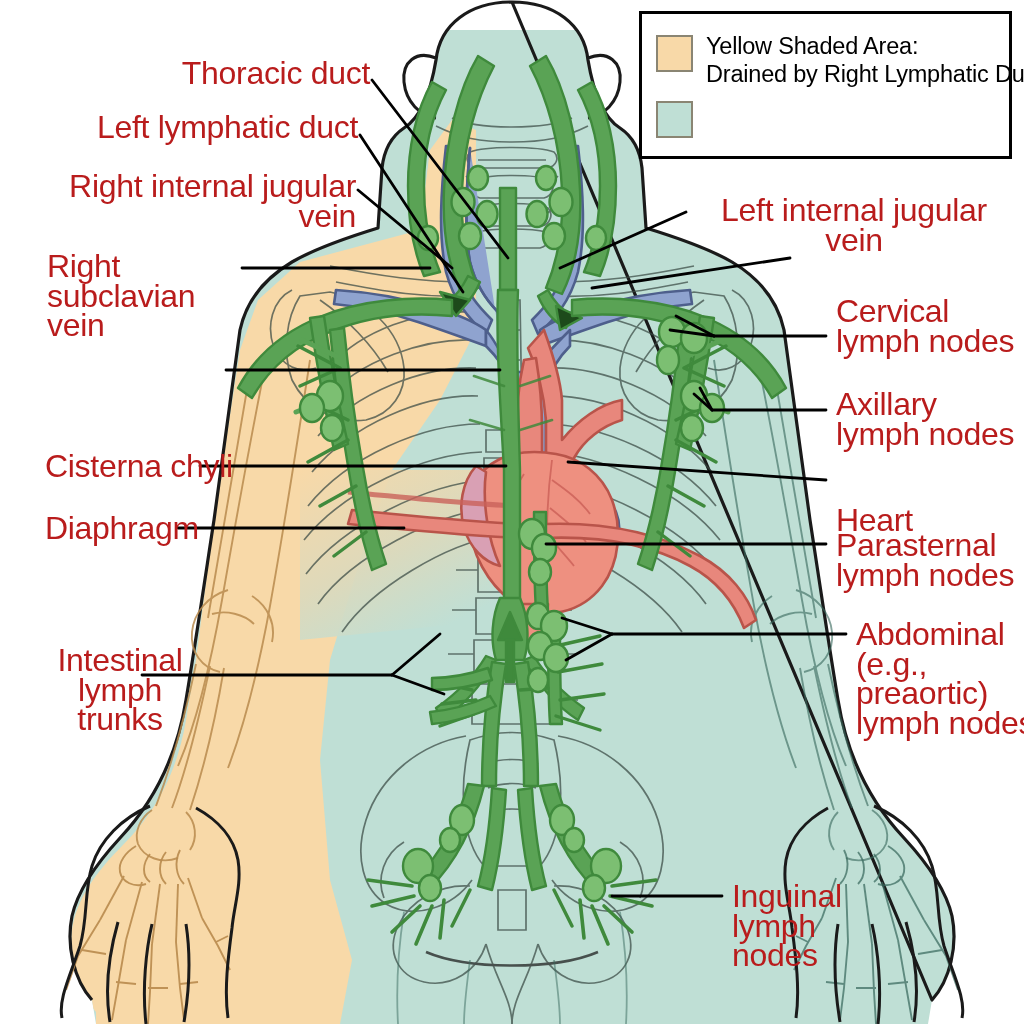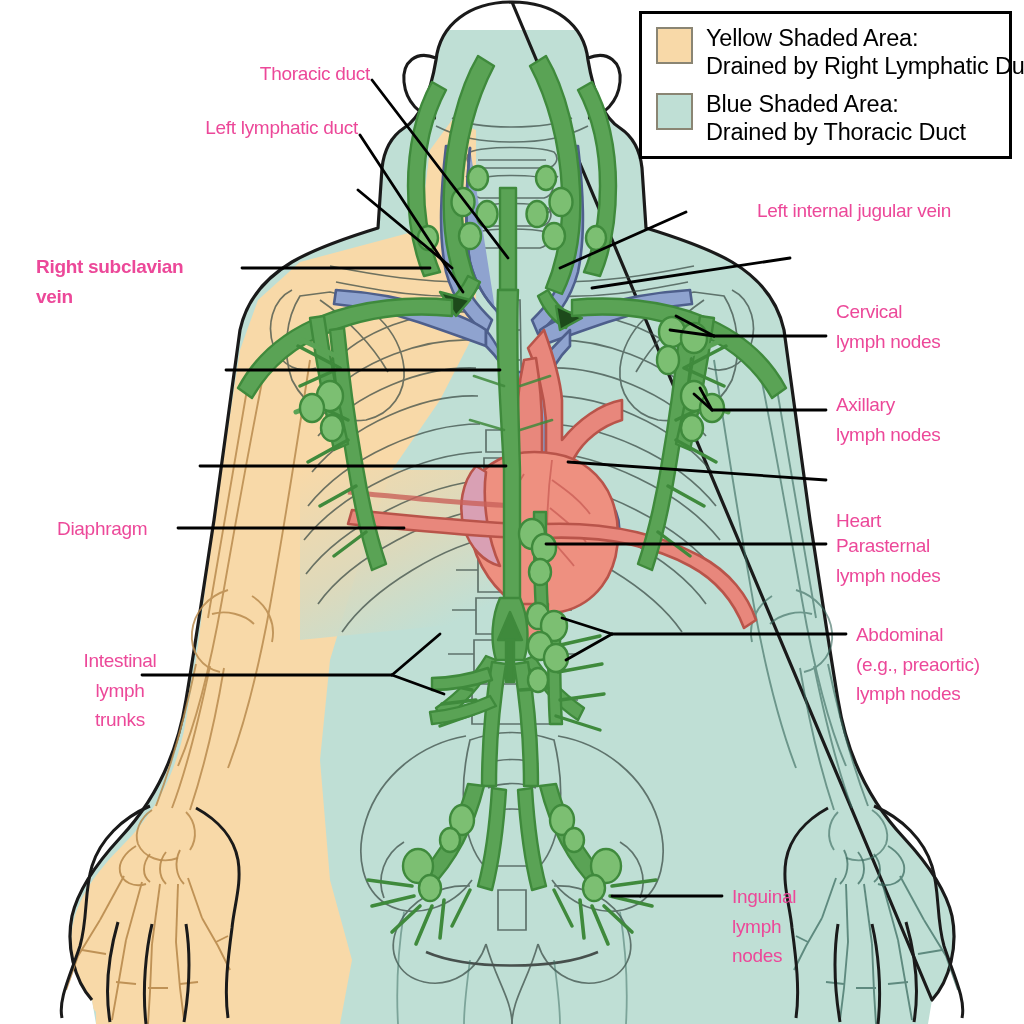--- a/index.html
+++ b/index.html
@@ -21,22 +21,22 @@
   }
   .legend-row{display:flex;align-items:flex-start;margin:5px 0;}
   .swatch{
     width:37px;height:37px;border:2px solid #8a8573;box-sizing:border-box;
     flex:0 0 auto;margin-top:3px;margin-right:13px;
   }
   .legend-text{font-size:23.5px;line-height:28px;letter-spacing:-0.2px;white-space:nowrap;}
 
   
   .lbl{
-    position:absolute;font-size:19px;line-height:29.5px;
-    letter-spacing:-0.3px;white-space:pre-line;color:#ec4899;
+    position:absolute;font-size:32px;line-height:29.5px;
+    letter-spacing:-0.3px;white-space:pre-line;color:#b91c1c;
   }
   .lbl.r{text-align:right;}
   .lbl.l{text-align:left;}
 </style>
 </head>
 <body>
 
 <div id="stage">
 
   <svg id="figure" viewBox="0 0 1024 1024">
@@ -530,35 +530,36 @@
     </g>
   </svg>
 
   <div class="legend">
     <div class="legend-row">
       <div class="swatch" style="background:#f8d9a8"></div>
       <div class="legend-text"><span>Yellow Shaded Area:</span><br><span>Drained by Right Lymphatic Duct</span></div>
     </div>
     <div class="legend-row">
       <div class="swatch" style="background:#bfdfd5"></div>
-      <div class="legend-text"><span>Blue Shaded Area:</span><br><span>Drained by Thoracic Duct</span></div>
     </div>
   </div>
 
   <div class="lbl r" style="left:60px;top:59px;width:310px;">Thoracic duct</div>
 
   <div class="lbl r" style="left:40px;top:113px;width:318px;">Left lymphatic duct</div>
 
-
-  <div class="lbl l" style="left:36px;top:252px;width:200px;font-weight:bold;">Right subclavian
+  <div class="lbl r" style="left:26px;top:172px;width:330px;">Right internal jugular vein</div>
+
+  <div class="lbl l" style="left:47px;top:252px;width:200px;">Right subclavian
 vein</div>
 
 
-
-  <div class="lbl l" style="left:45px;top:514px;width:180px;margin-left:12px;">Diaphragm</div>
+  <div class="lbl l" style="left:45px;top:452px;width:200px;">Cisterna chyli</div>
+
+  <div class="lbl l" style="left:45px;top:514px;width:180px;">Diaphragm</div>
 
   <div class="lbl l" style="left:45px;top:646px;width:150px;text-align:center;">Intestinal
 lymph
 trunks</div>
 
   <div class="lbl l" style="left:694px;top:196px;width:320px;text-align:center;">Left internal jugular vein</div>
 
 
   <div class="lbl l" style="left:836px;top:297px;width:190px;">Cervical
 lymph nodes</div>

